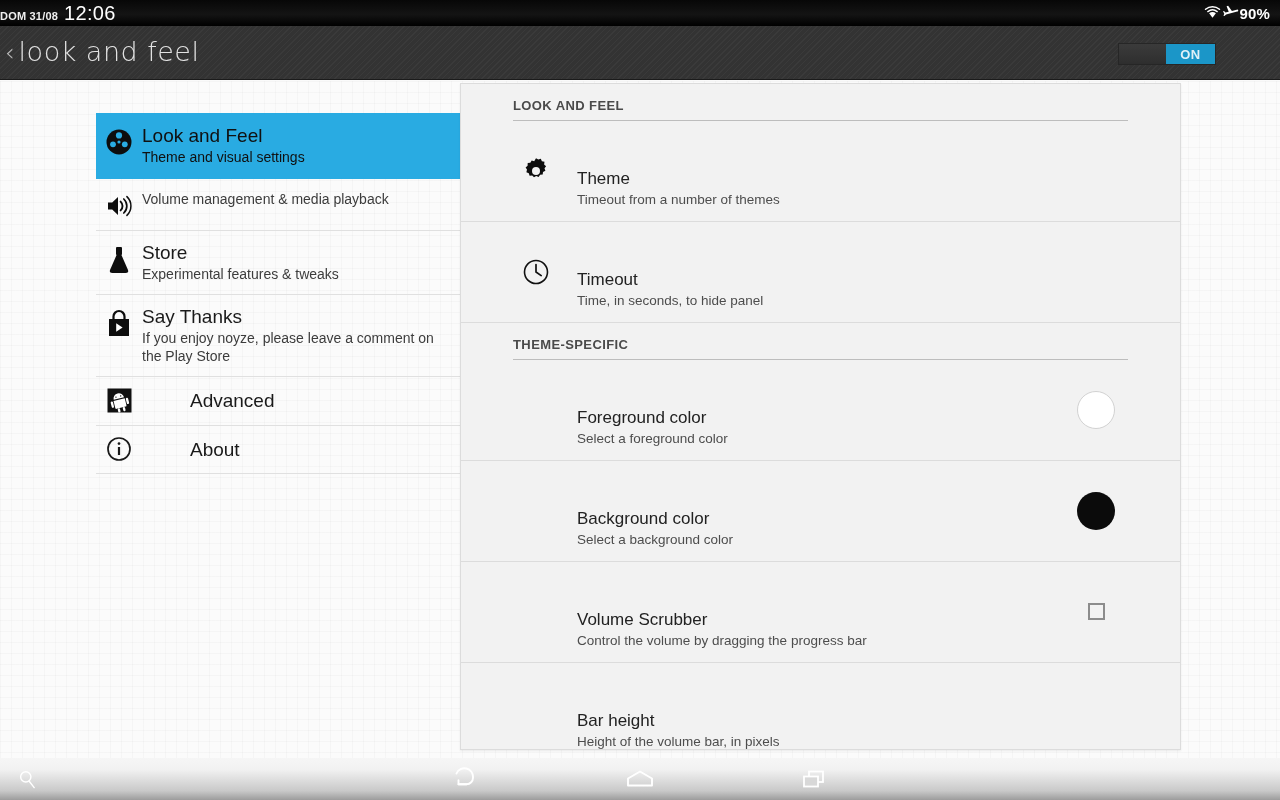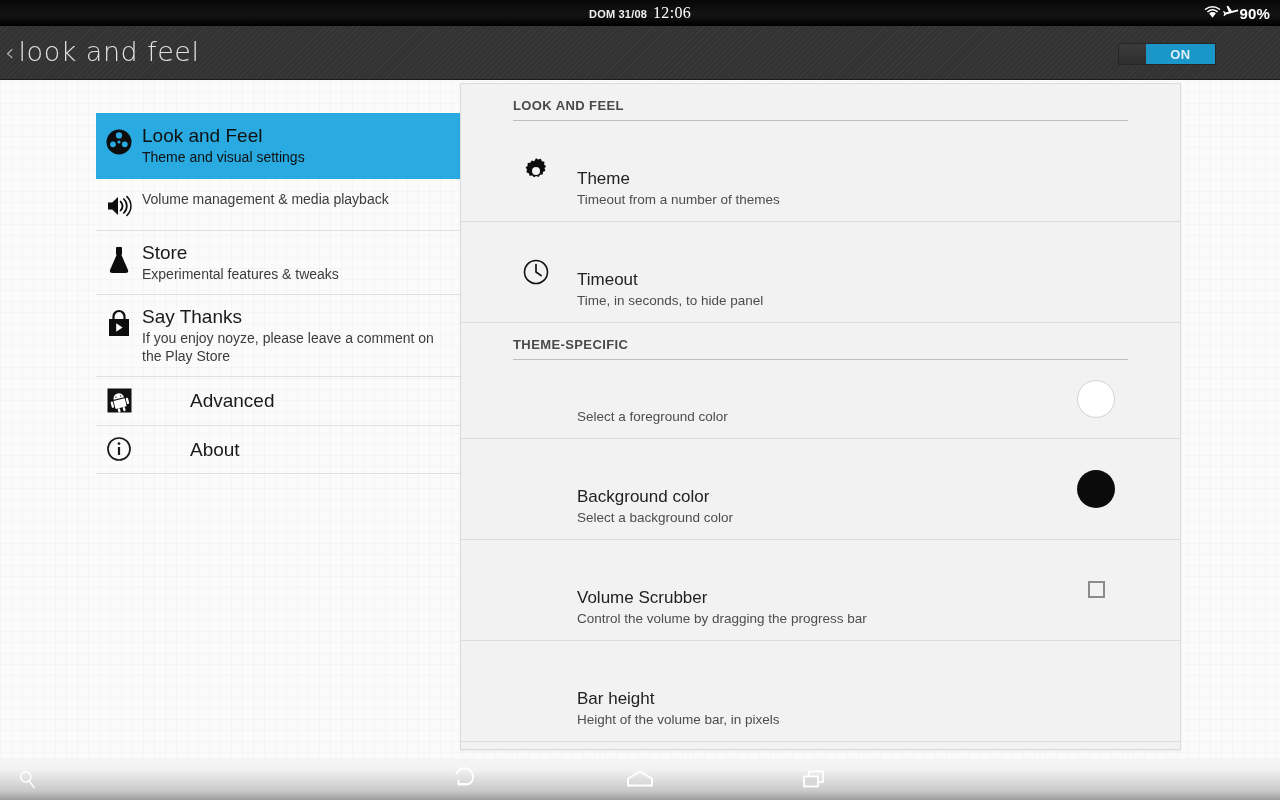--- a/index.html
+++ b/index.html
@@ -7,26 +7,26 @@
     width: 1280px; height: 800px;
     font-family: "Liberation Sans", sans-serif;
     overflow: hidden;
     background: #fafafa;
   }
 
   
   #status-bar {
     position: absolute; left: 0; top: 0; width: 1280px; height: 26px;
     background: linear-gradient(to bottom, #070707 0%, #141414 55%, #000 100%);
-    display: flex; align-items: center; justify-content: center;
+    display: flex; align-items: center; 
     color: #e9e9e9;
   }
   #status-clock { display: flex; align-items: baseline; gap: 6px; }
   .sb-date { font-size: 11px; font-weight: bold; letter-spacing: .2px; color: #efefef; }
-  .sb-time { font-size: 16px; font-weight: 500; color: #ffffff; letter-spacing: .3px; font-family: Liberation Serif, serif; }
+  .sb-time { font-size: 20px; font-weight: 500; color: #ffffff; letter-spacing: .3px; }
   #status-right {
     position: absolute; right: 10px; top: 0; height: 26px;
     display: flex; align-items: center; 
   }
   .sb-battery { font-size: 15px; font-weight: bold; color: #ffffff; letter-spacing: .2px; }
 
   
   #action-bar {
     position: absolute; left: 0; top: 26px; width: 1280px; height: 54px;
     background-color: #333333;
@@ -46,21 +46,21 @@
     font-weight: 300; margin-left: 4px; margin-top: -2px;
   }
   #master-toggle {
     position: absolute; right: 64px; top: 17px;
     width: 98px; height: 22px;
     background: linear-gradient(to bottom, #3b3b3b, #2e2e2e);
     border: 1px solid #262626;
     display: flex; justify-content: flex-end; align-items: stretch;
   }
   #master-toggle-thumb {
-    width: 69px; background: #1b96c8;
+    width: 49px; background: #1b96c8;
     display: flex; align-items: center; justify-content: center;
     color: #dff0f8; font-size: 13px; font-weight: bold; letter-spacing: .6px;
   }
 
   
   #page-body {
     position: absolute; left: 0; top: 81px; width: 1280px; height: 677px;
     background-color: #fbfbfb;
     background-image:
       repeating-linear-gradient(to right, rgba(0,0,0,0.022) 0px, rgba(0,0,0,0.022) 1px, rgba(0,0,0,0) 1px, rgba(0,0,0,0) 11px),
@@ -303,20 +303,21 @@
       </span>
       <span class="pref-widget"></span>
     </div>
 
     <div class="section-header">THEME-SPECIFIC</div>
     <div class="section-rule"></div>
 
     <div class="pref-row">
       <span class="pref-icon empty"></span>
       <span class="pref-text">
+        <div class="pref-title">Foreground color</div>
         <div class="pref-sub">Select a foreground color</div>
       </span>
       <span class="pref-widget">
         <span class="color-dot fg"></span>
       </span>
     </div>
 
     <div class="pref-row">
       <span class="pref-icon empty"></span>
       <span class="pref-text">

